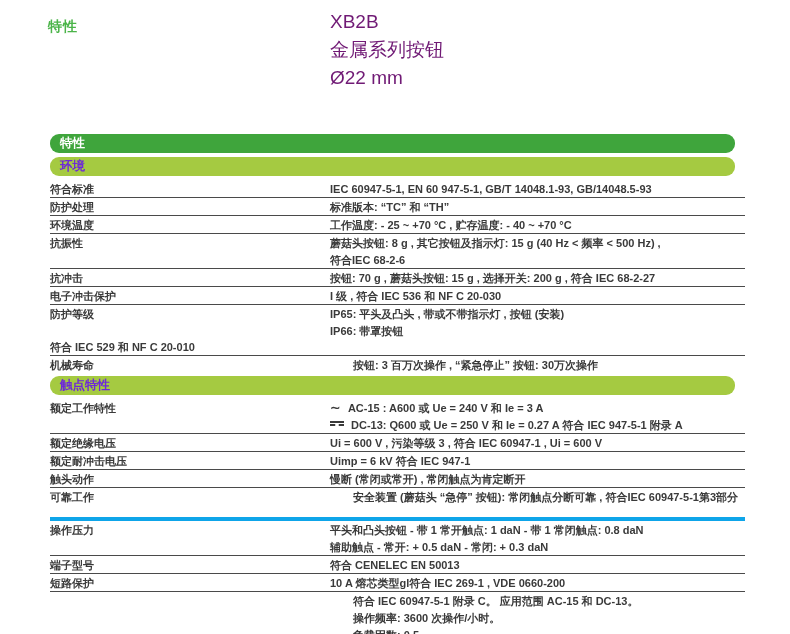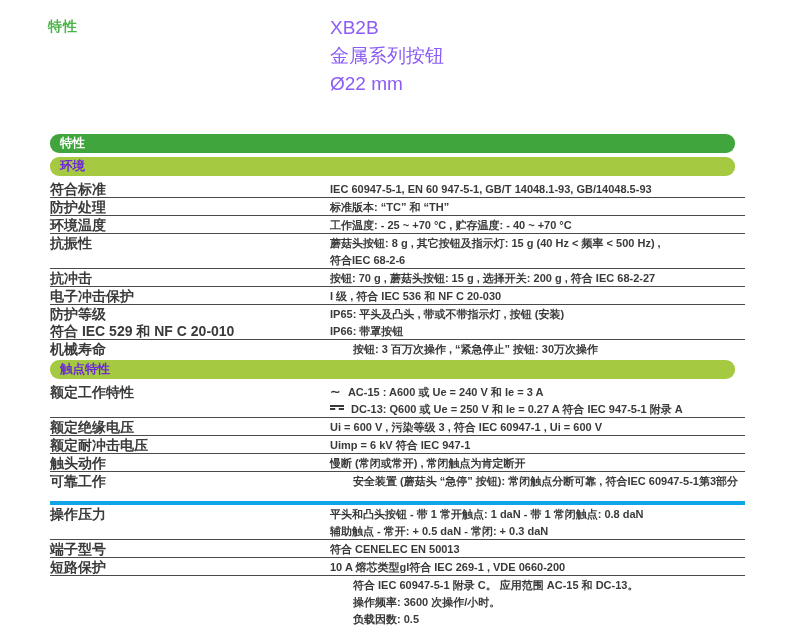--- a/index.html
+++ b/index.html
@@ -8,45 +8,45 @@
     font-family:"Liberation Sans","DejaVu Sans",sans-serif;
     color:#3a3a3a;
   }
   .page { position:relative; width:634px; height:634px; background:#fff; }
 
   .doc-label {
     position:absolute; left:48px; top:18px;
     font-size:14px; font-weight:bold; color:#4bb449; letter-spacing:1px;
   }
   .product {
-    position:absolute; left:330px; top:14px;
-    font-size:19px; line-height:28px; color:#8b5cf6;
+    position:absolute; left:330px; top:8px;
+    font-size:19px; line-height:28px; color:#701a75;
   }
 
   .spec { position:absolute; left:50px; top:134px; width:695px; }
 
   .bar {
     width:675px; height:19px; line-height:19px;
     border-radius:9px; padding-left:10px;
     font-size:12.5px; font-weight:bold; margin-bottom:4px;
   }
   .bar.dark  { background:#3fa53c; color:#ffffff; }
   .bar.light { background:#a5ca41; color:#6d28d9; margin-top:3px; }
 
   .trow {
     display:flex; width:695px;
     padding:2px 0 1px 0;
     border-bottom:1px solid #4a4a4a;
   }
   .trow.no-sep { border-bottom:none;gap:23px; }
   .trow.gap-top { margin-top:12px; border-top:4px solid #0ea5e9; }
 
-  .tlabel { flex:none; width:280px; font-size:14px; font-weight:bold; }
+  .tlabel { flex:none; width:280px; font-size:11px; font-weight:bold; }
   .tlabel div { line-height:14px; }
-  .tlabel div + div { margin-top:3px; }
+  .tlabel div + div { margin-top:19px; }
   .tvalue { flex:1; font-size:11px; font-weight:bold; }
   .vline { line-height:14px; white-space:nowrap; }
   .vline + .vline { margin-top:3px; }
 
   .sym { display:inline-block; }
   .sym.ac-symbol::before { content:"\223C"; font-size:13px; }
   .sym.ac-symbol { margin-right:7px; }
   .sym.dc-symbol {
     width:14px; height:7px; margin-right:7px; position:relative; top:-1px;
     border-top:2px solid #3a3a3a; vertical-align:middle;

